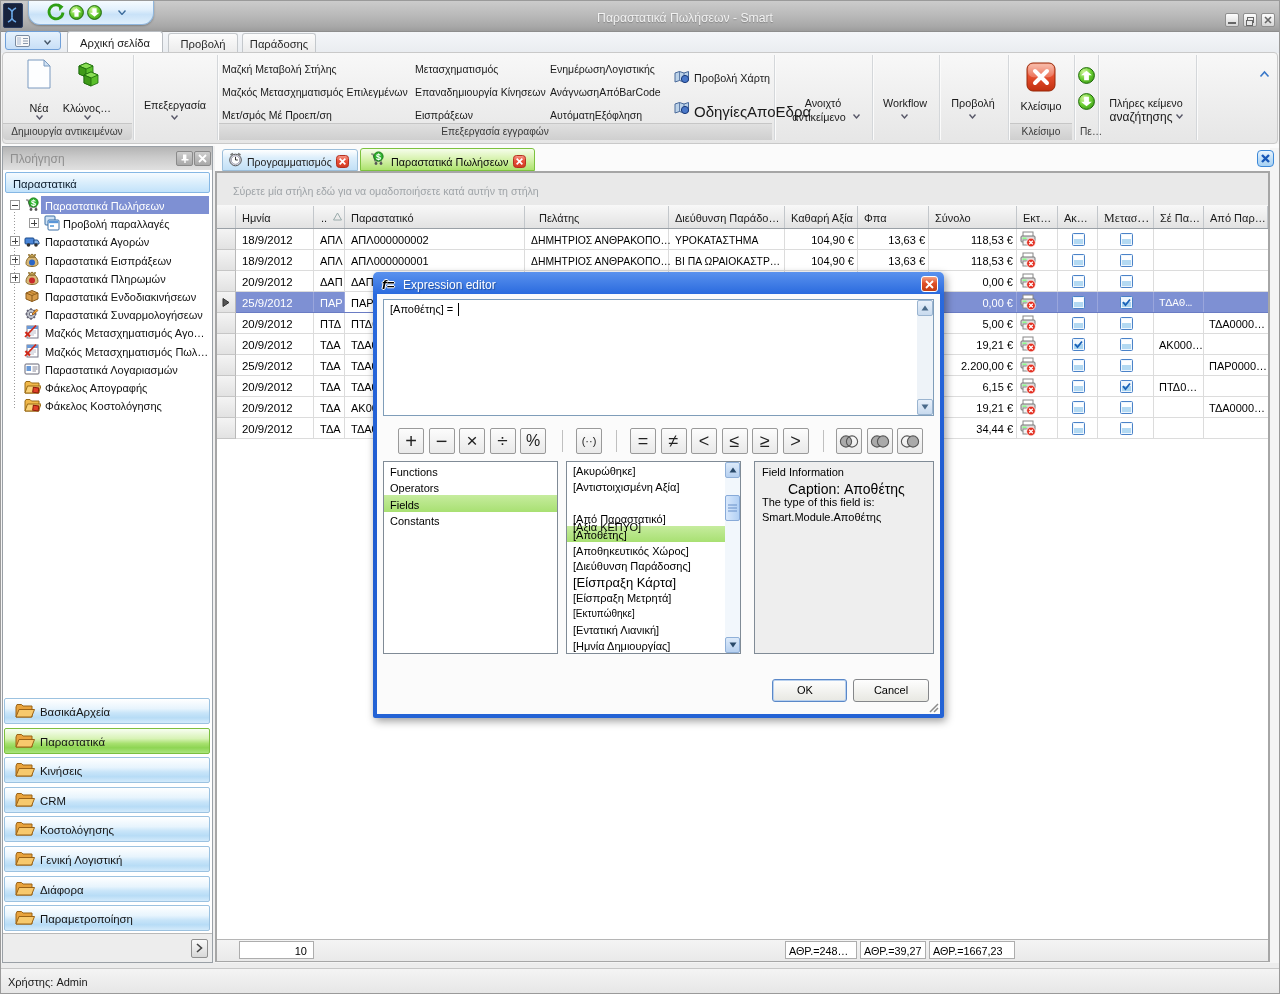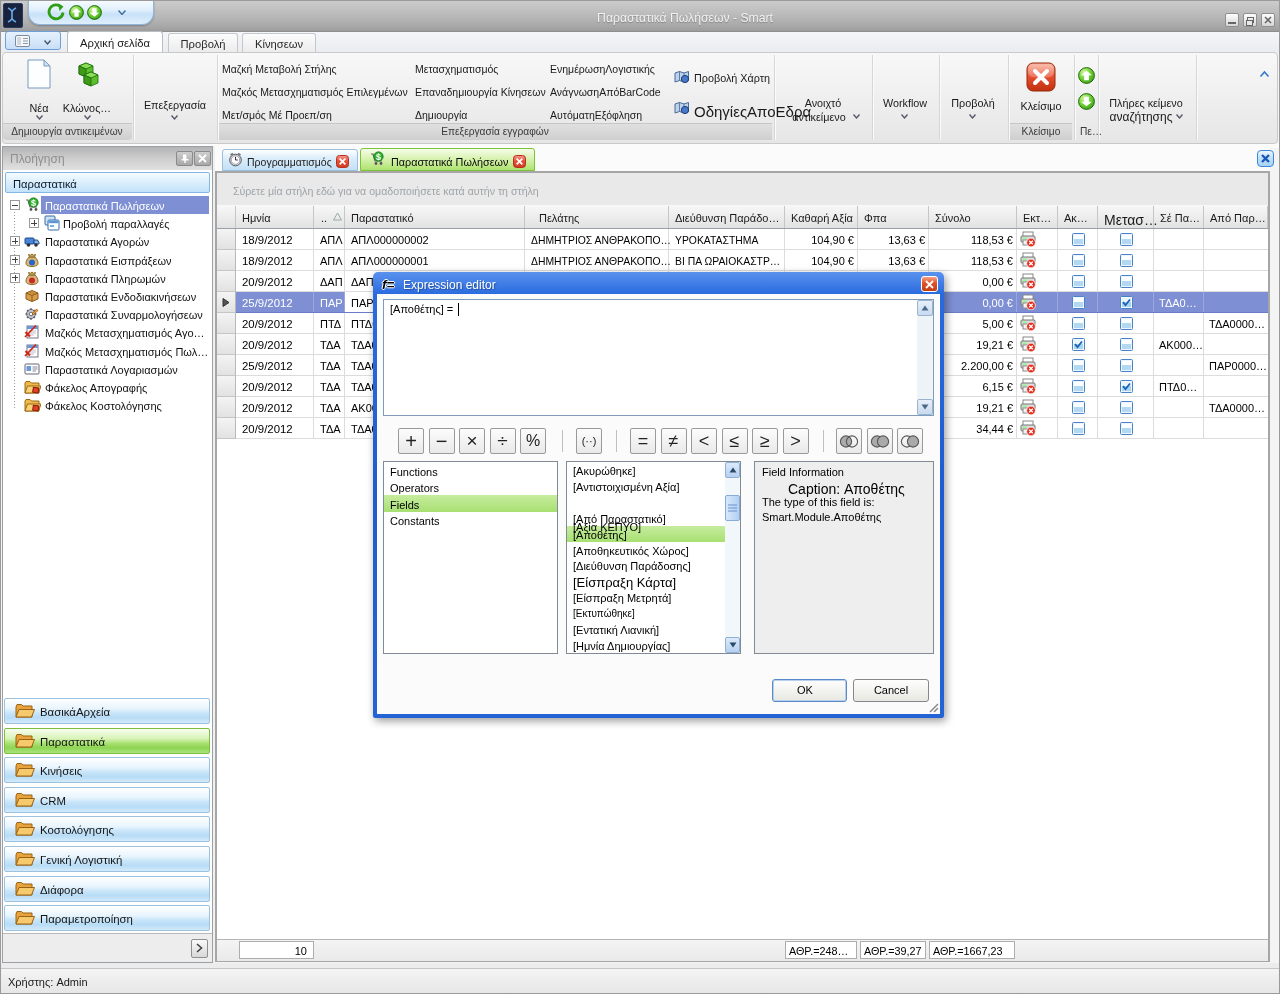--- a/index.html
+++ b/index.html
@@ -59,21 +59,21 @@
     <path d="M8 3.5 L13 3.5 M8 6 L13 6 M8 8.5 L13 8.5" stroke="#8a98ac" stroke-width="1"></path>
   </svg>
 <svg class="abs" style="left:44px;top:40px;z-index:5;" width="7" height="5" viewBox="0 0 7 5">
     <path d="M0.5 0.5 L3.5 3.8500000000000005 L6.5 0.5" stroke="#456" stroke-width="1.4" fill="none"></path>
   </svg>
 <div class="abs " style="left:67px;top:31px;width:96px;height:22px;background:#fff;border:1px solid #b9bdc2;border-bottom:none;border-radius:3px 3px 0 0"></div>
 <div class="abs txt " style="left:115px;top:37px;font-size:11.2px;color:#1a1a1a;transform:translateX(-50%)">Αρχική σελίδα</div>
 <div class="abs " style="left:168px;top:33px;width:70px;height:20px;background:linear-gradient(180deg,#fcfcfc,#ebebeb);border:1px solid #c4c8cc;border-bottom:none;border-radius:3px 3px 0 0"></div>
 <div class="abs txt " style="left:203px;top:38px;font-size:11.2px;color:#2a2a2a;transform:translateX(-50%)">Προβολή</div>
 <div class="abs " style="left:242px;top:33px;width:74px;height:20px;background:linear-gradient(180deg,#fcfcfc,#ebebeb);border:1px solid #c4c8cc;border-bottom:none;border-radius:3px 3px 0 0"></div>
-<div class="abs txt " style="left:279px;top:38px;font-size:11.2px;color:#2a2a2a;transform:translateX(-50%)">Κίνησεων</div>
+<div class="abs txt " style="left:279px;top:38px;font-size:11.2px;color:#2a2a2a;transform:translateX(-50%)">Παράδοσης</div>
 <div class="abs " style="left:2px;top:52px;width:1276px;height:92px;background:linear-gradient(180deg,#f8f8f8,#eeeeee 55%,#e6e6e6);border:1px solid #c9c9c9;border-radius:4px"></div>
 <div class="abs " style="left:133px;top:55px;width:1px;height:85px;background:#d4d7da;box-shadow:1px 0 0 #fbfbfb"></div>
 <div class="abs " style="left:217px;top:55px;width:1px;height:85px;background:#d4d7da;box-shadow:1px 0 0 #fbfbfb"></div>
 <div class="abs " style="left:774px;top:55px;width:1px;height:85px;background:#d4d7da;box-shadow:1px 0 0 #fbfbfb"></div>
 <div class="abs " style="left:872px;top:55px;width:1px;height:85px;background:#d4d7da;box-shadow:1px 0 0 #fbfbfb"></div>
 <div class="abs " style="left:939px;top:55px;width:1px;height:85px;background:#d4d7da;box-shadow:1px 0 0 #fbfbfb"></div>
 <div class="abs " style="left:1008px;top:55px;width:1px;height:85px;background:#d4d7da;box-shadow:1px 0 0 #fbfbfb"></div>
 <div class="abs " style="left:1074px;top:55px;width:1px;height:85px;background:#d4d7da;box-shadow:1px 0 0 #fbfbfb"></div>
 <div class="abs " style="left:1098px;top:55px;width:1px;height:85px;background:#d4d7da;box-shadow:1px 0 0 #fbfbfb"></div>
 <div class="abs " style="left:1196px;top:55px;width:1px;height:85px;background:#d4d7da;box-shadow:1px 0 0 #fbfbfb"></div>
@@ -103,21 +103,21 @@
 <div class="abs txt " style="left:67px;top:126px;font-size:10.2px;color:#3a3a3a;transform:translateX(-50%)">Δημιουργία αντικειμένων</div>
 <div class="abs txt " style="left:175px;top:99px;font-size:10.8px;color:#1a1a1a;transform:translateX(-50%)">Επεξεργασία</div>
 <svg class="abs" style="left:171px;top:115px;z-index:5;" width="7" height="5" viewBox="0 0 7 5">
     <path d="M0.5 0.5 L3.5 3.8500000000000005 L6.5 0.5" stroke="#556" stroke-width="1.4" fill="none"></path>
   </svg>
 <div class="abs txt " style="left:222px;top:63px;font-size:10.5px;color:#1a1a1a;">Μαζκή Μεταβολή Στήλης</div>
 <div class="abs txt " style="left:222px;top:86px;font-size:10.5px;color:#1a1a1a;">Μαζκός Μετασχηματισμός Επιλεγμένων</div>
 <div class="abs txt " style="left:222px;top:109px;font-size:10.5px;color:#1a1a1a;">Μετ/σμός Μέ Προεπ/ση</div>
 <div class="abs txt " style="left:415px;top:63px;font-size:10.5px;color:#1a1a1a;">Μετασχηματισμός</div>
 <div class="abs txt " style="left:415px;top:86px;font-size:10.5px;color:#1a1a1a;">Επαναδημιουργία Κίνησεων</div>
-<div class="abs txt " style="left:415px;top:109px;font-size:10.5px;color:#1a1a1a;">Δημιουργία</div>
+<div class="abs txt " style="left:415px;top:109px;font-size:10.5px;color:#1a1a1a;">Εισπράξεων</div>
 <div class="abs txt " style="left:550px;top:63px;font-size:10.5px;color:#1a1a1a;">ΕνημέρωσηΛογιστικής</div>
 <div class="abs txt " style="left:550px;top:86px;font-size:10.5px;color:#1a1a1a;">ΑνάγνωσηΑπόBarCode</div>
 <div class="abs txt " style="left:550px;top:109px;font-size:10.5px;color:#1a1a1a;">ΑυτόματηΕξόφληση</div>
 <svg class="abs" style="left:674px;top:70px;z-index:5;" width="16" height="14" viewBox="0 0 16 14">
     <path d="M1 3 L5.5 1.5 L10 3 L14.5 1.5 L14.5 10.5 L10 12 L5.5 10.5 L1 12 Z" fill="#bcd2e8" stroke="#4a6a9a"></path>
     <path d="M5.5 1.5 L5.5 10.5 M10 3 L10 12" stroke="#4a6a9a" stroke-width="0.8"></path>
     <circle cx="11" cy="9" r="3.6" fill="#4a78c8" stroke="#1a3a7a"></circle>
   </svg>
 <svg class="abs" style="left:674px;top:101px;z-index:5;" width="16" height="14" viewBox="0 0 16 14">
     <path d="M1 3 L5.5 1.5 L10 3 L14.5 1.5 L14.5 10.5 L10 12 L5.5 10.5 L1 12 Z" fill="#bcd2e8" stroke="#4a6a9a"></path>
@@ -417,21 +417,21 @@
 <div class="abs txt " style="left:791px;top:212px;font-size:11px;color:#1a1a1a;">Καθαρή Αξία</div>
 <div class="abs " style="left:928px;top:206px;width:1px;height:22px;background:#c3c7cb"></div>
 <div class="abs txt " style="left:864px;top:212px;font-size:11px;color:#1a1a1a;">Φπα</div>
 <div class="abs " style="left:1016px;top:206px;width:1px;height:22px;background:#c3c7cb"></div>
 <div class="abs txt " style="left:935px;top:212px;font-size:11px;color:#1a1a1a;">Σύνολο</div>
 <div class="abs " style="left:1057px;top:206px;width:1px;height:22px;background:#c3c7cb"></div>
 <div class="abs txt " style="left:1023px;top:212px;font-size:11px;color:#1a1a1a;">Εκτ…</div>
 <div class="abs " style="left:1097px;top:206px;width:1px;height:22px;background:#c3c7cb"></div>
 <div class="abs txt " style="left:1064px;top:212px;font-size:11px;color:#1a1a1a;">Ακ…</div>
 <div class="abs " style="left:1153px;top:206px;width:1px;height:22px;background:#c3c7cb"></div>
-<div class="abs txt " style="left:1104px;top:212px;font-size:14px;color:#1a1a1a;">Μετασ…</div>
+<div class="abs txt " style="left:1104px;top:212px;font-size:12px;color:#1a1a1a;font-family:Liberation Serif, serif;">Μετασ…</div>
 <div class="abs " style="left:1203px;top:206px;width:1px;height:22px;background:#c3c7cb"></div>
 <div class="abs txt " style="left:1160px;top:212px;font-size:11px;color:#1a1a1a;">Σέ Πα…</div>
 <div class="abs " style="left:1267px;top:206px;width:1px;height:22px;background:#c3c7cb"></div>
 <div class="abs txt " style="left:1210px;top:212px;font-size:11px;color:#1a1a1a;">Από Παρ…</div>
 <div class="abs txt " style="left:321px;top:212px;font-size:11px;color:#1a1a1a;">..</div>
 <svg class="abs" style="left:333px;top:212px;z-index:5;" width="9" height="9" viewBox="0 0 9 9">
     <path d="M4.5 1 L8.5 8 L0.5 8 Z" fill="none" stroke="#9aa"></path>
   </svg>
 <div class="abs " style="left:217px;top:229px;width:19px;height:21px;background:linear-gradient(180deg,#f4f4f4,#e2e2e2);border-right:1px solid #b8b8b8;border-bottom:1px solid #c6c6c6"></div>
 <div class="abs " style="left:313px;top:229px;width:1px;height:21px;background:#dcdcdc"></div>
@@ -583,21 +583,21 @@
 <svg class="abs" style="left:1072px;top:296px;z-index:5;" width="13" height="13" viewBox="0 0 13 13">
     <rect x="0.5" y="0.5" width="12" height="12" rx="1" fill="#eef6fd" stroke="#4a82c8"></rect>
     <rect x="2" y="6" width="9" height="5" fill="#b3d9f2"></rect>
     <rect x="2" y="2" width="9" height="4" fill="#fdfeff"></rect>
   </svg>
 <svg class="abs" style="left:1120px;top:296px;z-index:5;" width="13" height="13" viewBox="0 0 13 13">
     <rect x="0.5" y="0.5" width="12" height="12" rx="1" fill="#eef6fd" stroke="#4a82c8"></rect>
     <rect x="2" y="6" width="9" height="5" fill="#a8d4f0"></rect>
     <path d="M3 6.2 L5.5 9 L10 3.5" stroke="#1a62b8" stroke-width="1.8" fill="none"></path>
   </svg>
-<div class="abs txt " style="left:1159px;top:297px;font-size:11px;color:#fff;">ΤΔΑ0…</div>
+<div class="abs txt " style="left:1159px;top:297px;font-size:11px;color:#fff;font-family:Liberation Mono, monospace;">ΤΔΑ0…</div>
 <div class="abs " style="left:217px;top:313px;width:19px;height:21px;background:linear-gradient(180deg,#f4f4f4,#e2e2e2);border-right:1px solid #b8b8b8;border-bottom:1px solid #c6c6c6"></div>
 <div class="abs " style="left:313px;top:313px;width:1px;height:21px;background:#dcdcdc"></div>
 <div class="abs " style="left:344px;top:313px;width:1px;height:21px;background:#dcdcdc"></div>
 <div class="abs " style="left:524px;top:313px;width:1px;height:21px;background:#dcdcdc"></div>
 <div class="abs " style="left:668px;top:313px;width:1px;height:21px;background:#dcdcdc"></div>
 <div class="abs " style="left:784px;top:313px;width:1px;height:21px;background:#dcdcdc"></div>
 <div class="abs " style="left:857px;top:313px;width:1px;height:21px;background:#dcdcdc"></div>
 <div class="abs " style="left:928px;top:313px;width:1px;height:21px;background:#dcdcdc"></div>
 <div class="abs " style="left:1016px;top:313px;width:1px;height:21px;background:#dcdcdc"></div>
 <div class="abs " style="left:1057px;top:313px;width:1px;height:21px;background:#dcdcdc"></div>

